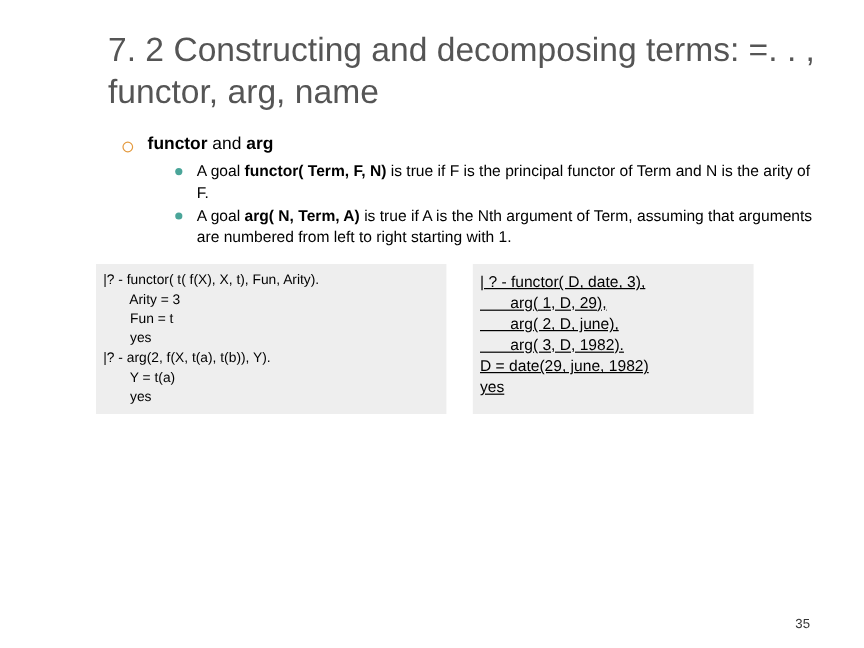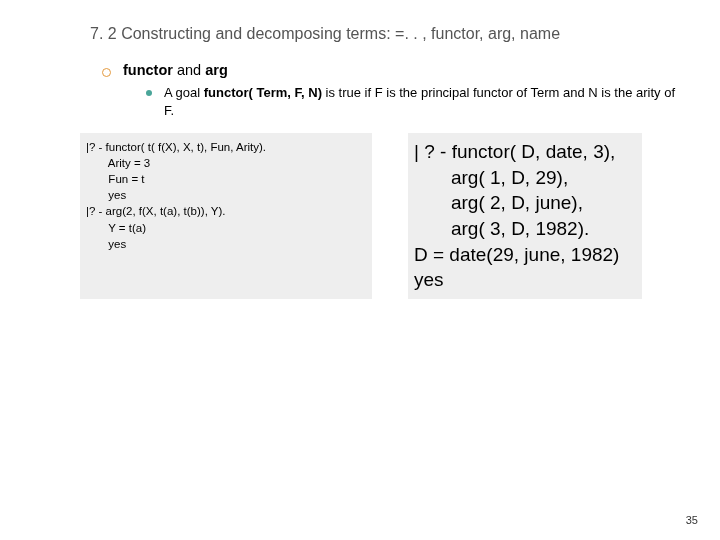--- a/index.html
+++ b/index.html
@@ -11,21 +11,21 @@
     font-family: Verdana, Arial, sans-serif;
     color: #000;
     position: relative;
     overflow: hidden;
   }
   .slide {
     padding: 24px 40px 20px 90px;
     box-sizing: border-box;
   }
   .title {
-    font-size: 16px;
+    font-size: 28px;
     color: #555;
     line-height: 1.25;
     margin-bottom: 18px;
   }
   .section-header {
     display: flex;
     align-items: center;
     margin-left: 12px;
     margin-bottom: 6px;
   }
@@ -66,37 +66,37 @@
     line-height: 1.35;
   }
   .for-example {
     font-size: 14px;
     margin-left: -30px;
     margin-top: 10px;
     margin-bottom: 10px;
   }
   .examples {
     display: flex;
-    gap: 36px;
+    gap: 22px;
     margin-left: -10px;
   }
   .example-box {
     background: #eee;
     font-size: 11.5px;
     line-height: 1.4;
     padding: 6px 6px;
     white-space: pre;
     font-family: Verdana, Arial, sans-serif;
   }
   .ex-left { width: 280px; }
-  .ex-right { width: 222px; font-size: 19px; line-height: 1.35; }
+  .ex-right { width: 222px; font-size: 13px; line-height: 1.35; text-decoration: underline; }
   .page-num {
     position: absolute;
     bottom: 14px;
-    right: 22px;
+    right: 45px;
     font-size: 11px;
     color: #333;
   }
 </style>
 </head>
 <body>
 
 <div class="slide">
 
   <div class="title">7. 2 Constructing and decomposing terms: =. . , functor, arg, name</div>
@@ -106,20 +106,26 @@
     <span class="section-text">
       <span class="bold">functor</span><span> and </span><span class="bold">arg</span>
     </span>
   </div>
 
   <div class="sub-list">
     <div class="sub-item">
       <span class="dot-bullet"></span>
       <span class="sub-text">
         <span>A goal </span><span class="bold">functor( Term, F, N)</span><span> is true if F is the principal functor of Term and N is the arity of F.</span>
+      </span>
+    </div>
+    <div class="sub-item">
+      <span class="dot-bullet"></span>
+      <span class="sub-text">
+        <span>A goal </span><span class="bold">arg( N, Term, A)</span><span> is true if A is the Nth argument of Term, assuming that arguments are numbered from left to right starting with 1.</span>
       </span>
     </div>
   </div>
 
 
   <div class="examples">
     <div class="example-box ex-left">|? - functor( t( f(X), X, t), Fun, Arity).
        Arity = 3
        Fun = t
        yes

